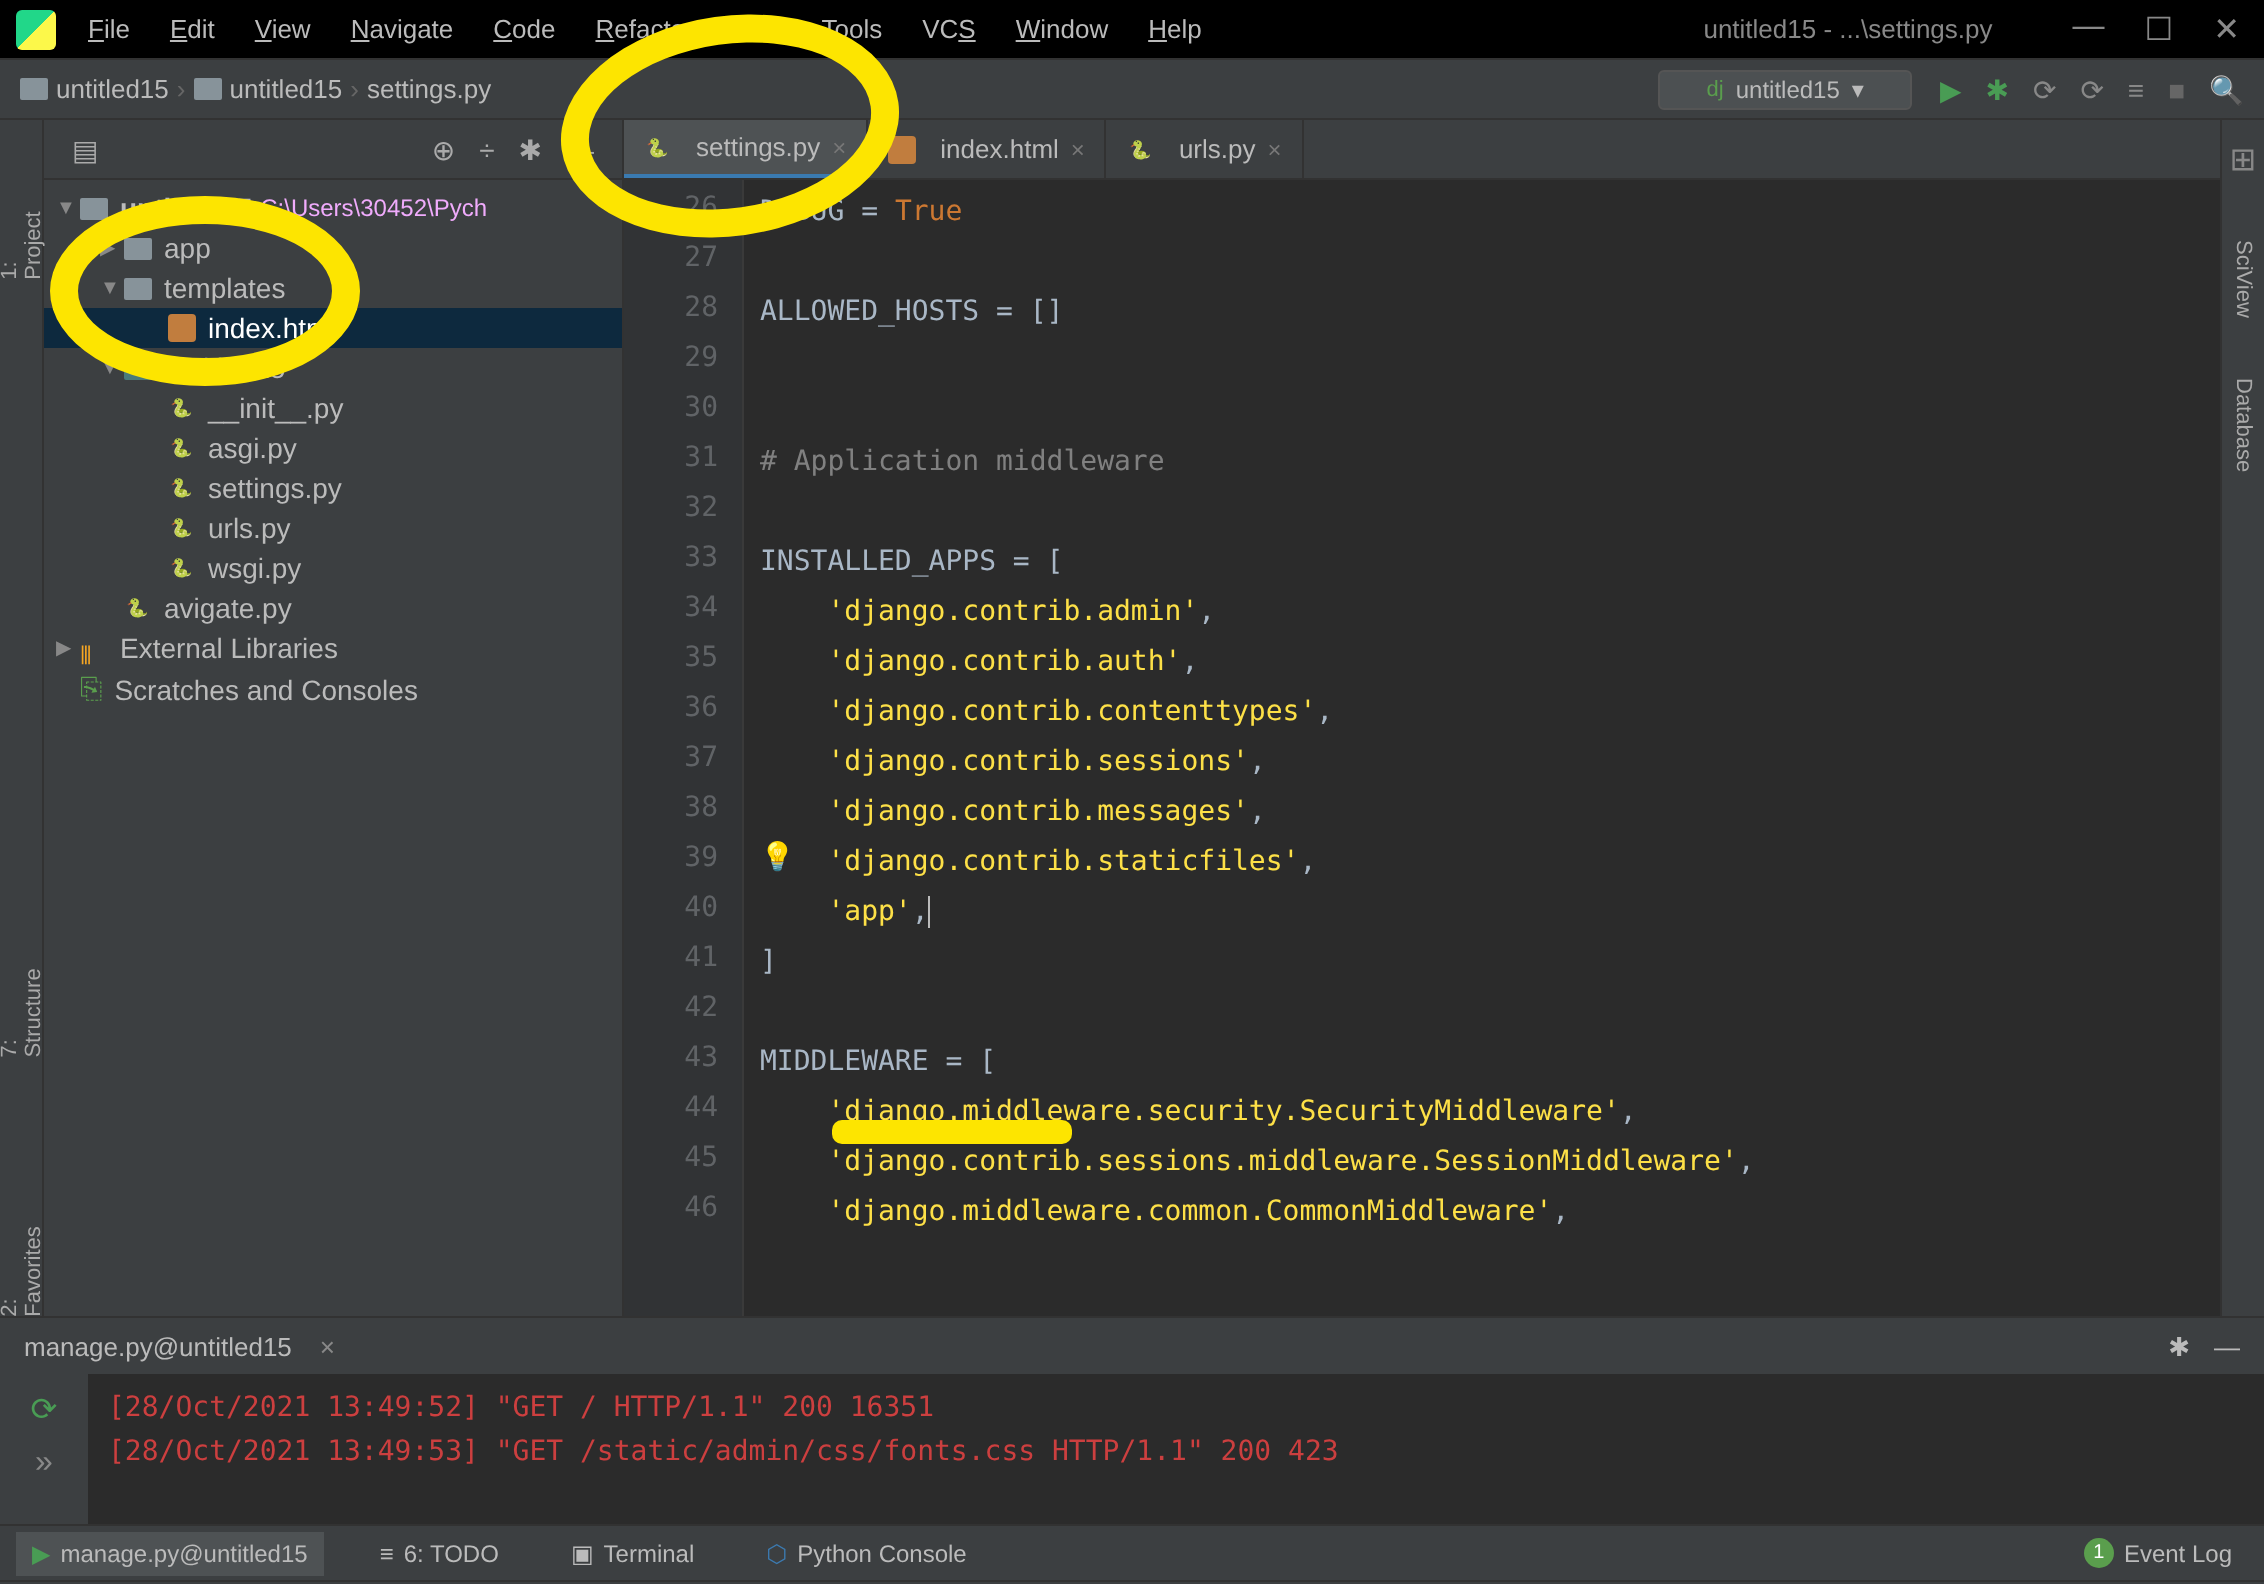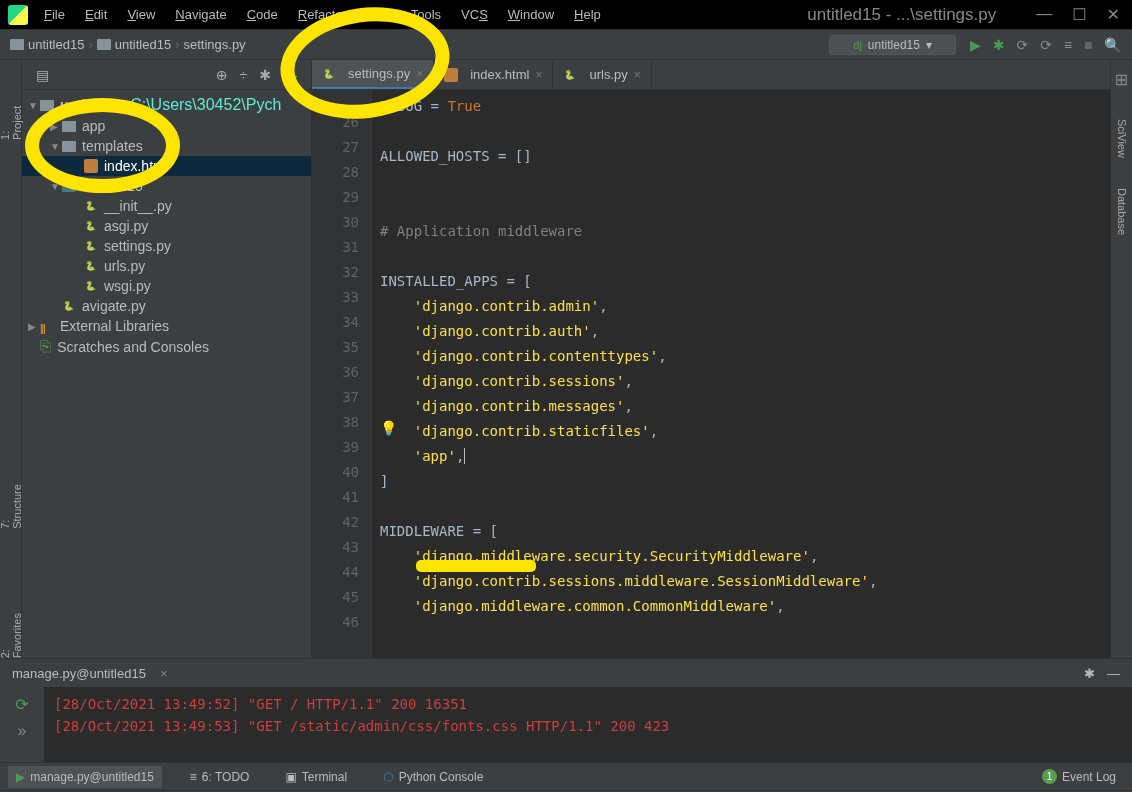--- a/index.html
+++ b/index.html
@@ -20,21 +20,21 @@
 }
 .logo {
   width: 20px; height: 20px;
   margin: 0 8px;
   background: linear-gradient(135deg, #21d789 50%, #fcf84a 50%);
   border-radius: 3px;
 }
 .menubar { display: flex; gap: 4px; }
 .menubar span { padding: 3px 8px; cursor: pointer; font-size: 13px; }
 .menubar span u { text-decoration: underline; }
-.title-text { margin-left: auto; margin-right: 40px; color: #888; font-size: 17px; }
+.title-text { margin-left: auto; margin-right: 40px; color: #888; font-size: 13px; }
 .win-controls { display: flex; gap: 20px; margin-right: 12px; color: #888; }
 
 .nav-toolbar {
   height: 30px;
   background: #3c3f41;
   display: flex;
   align-items: center;
   padding: 0 10px;
   border-bottom: 1px solid #323232;
 }
@@ -112,21 +112,21 @@
 .indent-1 { padding-left: 28px; }
 .indent-2 { padding-left: 50px; }
 .arrow { width: 12px; display: inline-block; color: #888; font-size: 10px; }
 .folder-icon { width: 14px; height: 11px; background: #87939a; border-radius: 1px; display: inline-block; margin-right: 6px; }
 .folder-icon.teal { background: #4a7a7a; }
 .py-icon { width: 14px; height: 14px; display: inline-flex; align-items: center; justify-content: center; margin-right: 6px; font-size: 9px; color: #3c7ab0; }
 .html-icon { width: 14px; height: 14px; display: inline-block; margin-right: 6px; background: #c17d3e; border-radius: 2px; }
 .file-icon { width: 14px; height: 14px; display: inline-block; margin-right: 6px; background: #557; border-radius: 2px; }
 .lib-icon { width: 14px; height: 14px; display: inline-block; margin-right: 6px; }
 .lib-icon::before { content: "|||"; color: #f6a623; font-size: 10px; letter-spacing: -1px; }
-.tree-hint { color: #5eead4; font-size: 16px; margin-left: 4px; }
+.tree-hint { color: #f0abfc; font-size: 12px; margin-left: 4px; }
 
 .editor-area {
   flex: 1;
   background: #2b2b2b;
   display: flex;
   flex-direction: column;
   position: relative;
 }
 .tab-bar {
   height: 30px;
@@ -152,21 +152,21 @@
   font-family: "Consolas", monospace;
   font-size: 14px;
   overflow: hidden;
   position: relative;
 }
 .gutter {
   width: 60px;
   background: #313335;
   color: #606366;
   text-align: right;
-  padding: 20px 12px 4px 0;
+  padding: 2px 12px 4px 0;
   line-height: 25px;
   border-right: 1px solid #3a3a3a;
 }
 .code-lines {
   flex: 1;
   padding: 4px 0 4px 8px;
   line-height: 25px;
   white-space: pre;
   color: #a9b7c6;
 }

